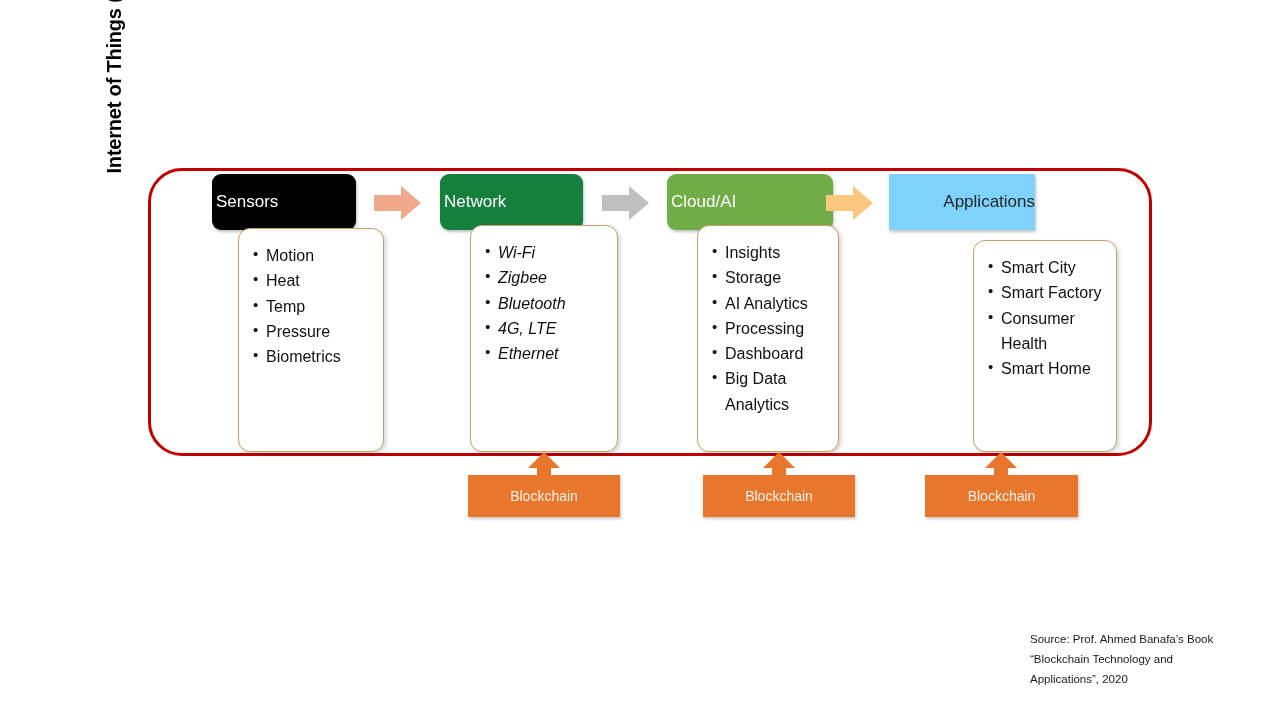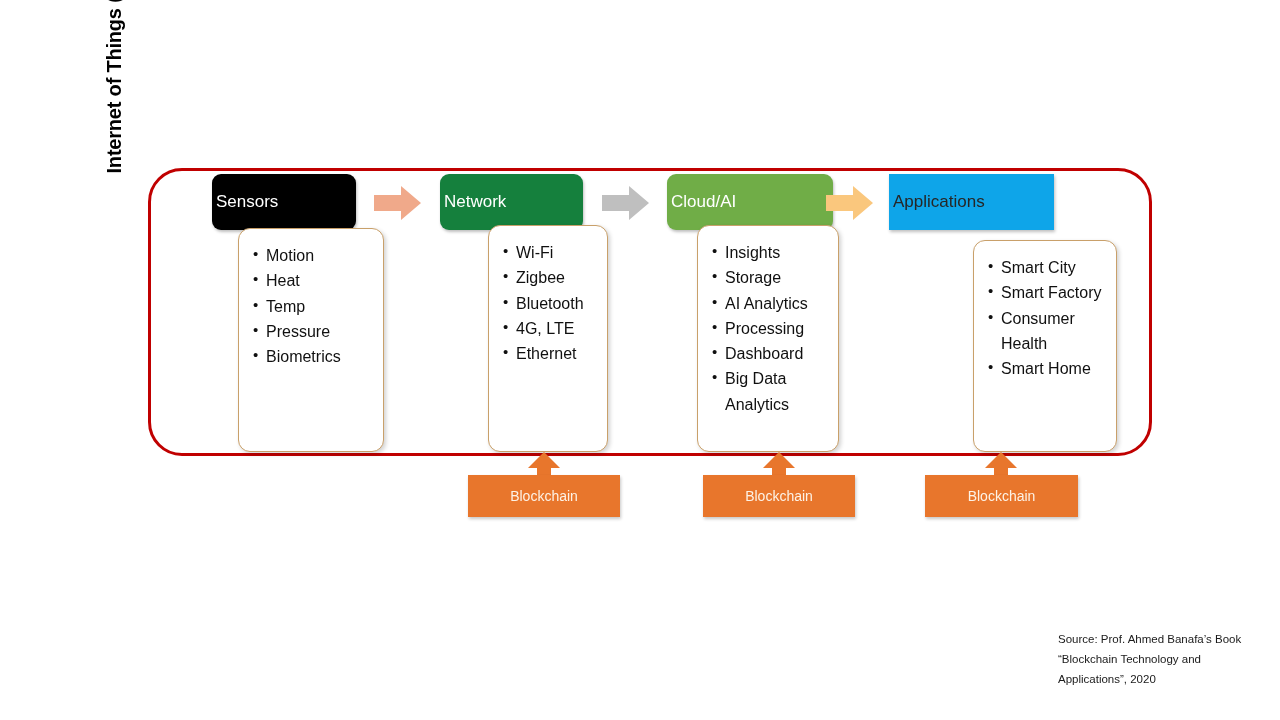--- a/index.html
+++ b/index.html
@@ -59,21 +59,21 @@
     display: flex;
     align-items: center;
     font-size: 17px;
     color: #ffffff;
     box-shadow: 1px 2px 3px rgba(0,0,0,0.25);
   }
 
   #header-sensors      { left: 212px; top: 174px; width: 144px; background: #000000; }
   #header-network      { left: 440px; top: 174px; width: 143px; background: #15803d; }
   #header-cloudai      { left: 667px; top: 174px; width: 166px; background: #70AD47; }
-  #header-applications { left: 889px; top: 174px; width: 165px; background: #0ea5e9; color: #262626; border-radius: 0; }
+  #header-applications { left: 889px; top: 174px; width: 146px; background: #7dd3fc; color: #262626; border-radius: 0; justify-content: flex-end; }
 
   
   .flow-arrow {
     position: absolute;
     top: 184px;
     width: 48px;
     height: 38px;
   }
   #arrow-1 { left: 374px; }
   #arrow-2 { left: 602px; }
@@ -83,21 +83,21 @@
   .detail-card {
     position: absolute;
     background: #ffffff;
     border: 1px solid #C9A06A;
     border-radius: 12px;
     box-sizing: border-box;
     box-shadow: 2px 2px 4px rgba(0,0,0,0.18);
     padding: 14px 10px 10px 14px;
   }
   #card-sensors      { left: 238px; top: 228px; width: 146px; height: 224px; }
-  #card-network      { left: 488px; top: 225px; width: 120px; height: 227px; }
+  #card-network      { left: 470px; top: 225px; width: 148px; height: 227px; font-style: italic; }
   #card-cloudai      { left: 697px; top: 225px; width: 142px; height: 227px; }
   #card-applications { left: 925px; top: 240px; width: 144px; height: 212px; margin-left: 48px; }
 
   .bullet-list {
     list-style: none;
     margin: 0;
     padding: 0;
   }
   .bullet-list li {
     position: relative;
@@ -143,21 +143,21 @@
   
   #source-note {
     position: absolute;
     left: 1030px;
     top: 630px;
     width: 230px;
     font-size: 11.5px;
     line-height: 1.72;
     color: #1a1a1a;
   }
-  #source-note div { white-space: nowrap; margin-left: 28px; }
+  #source-note div { white-space: nowrap; }
 </style>
 </head>
 <body>
 
 <div id="iot-label">Internet of Things (IoT)</div>
 
 <div id="iot-container"></div>
 
 <div class="stage-header" id="header-sensors">
   <span>Sensors</span>

